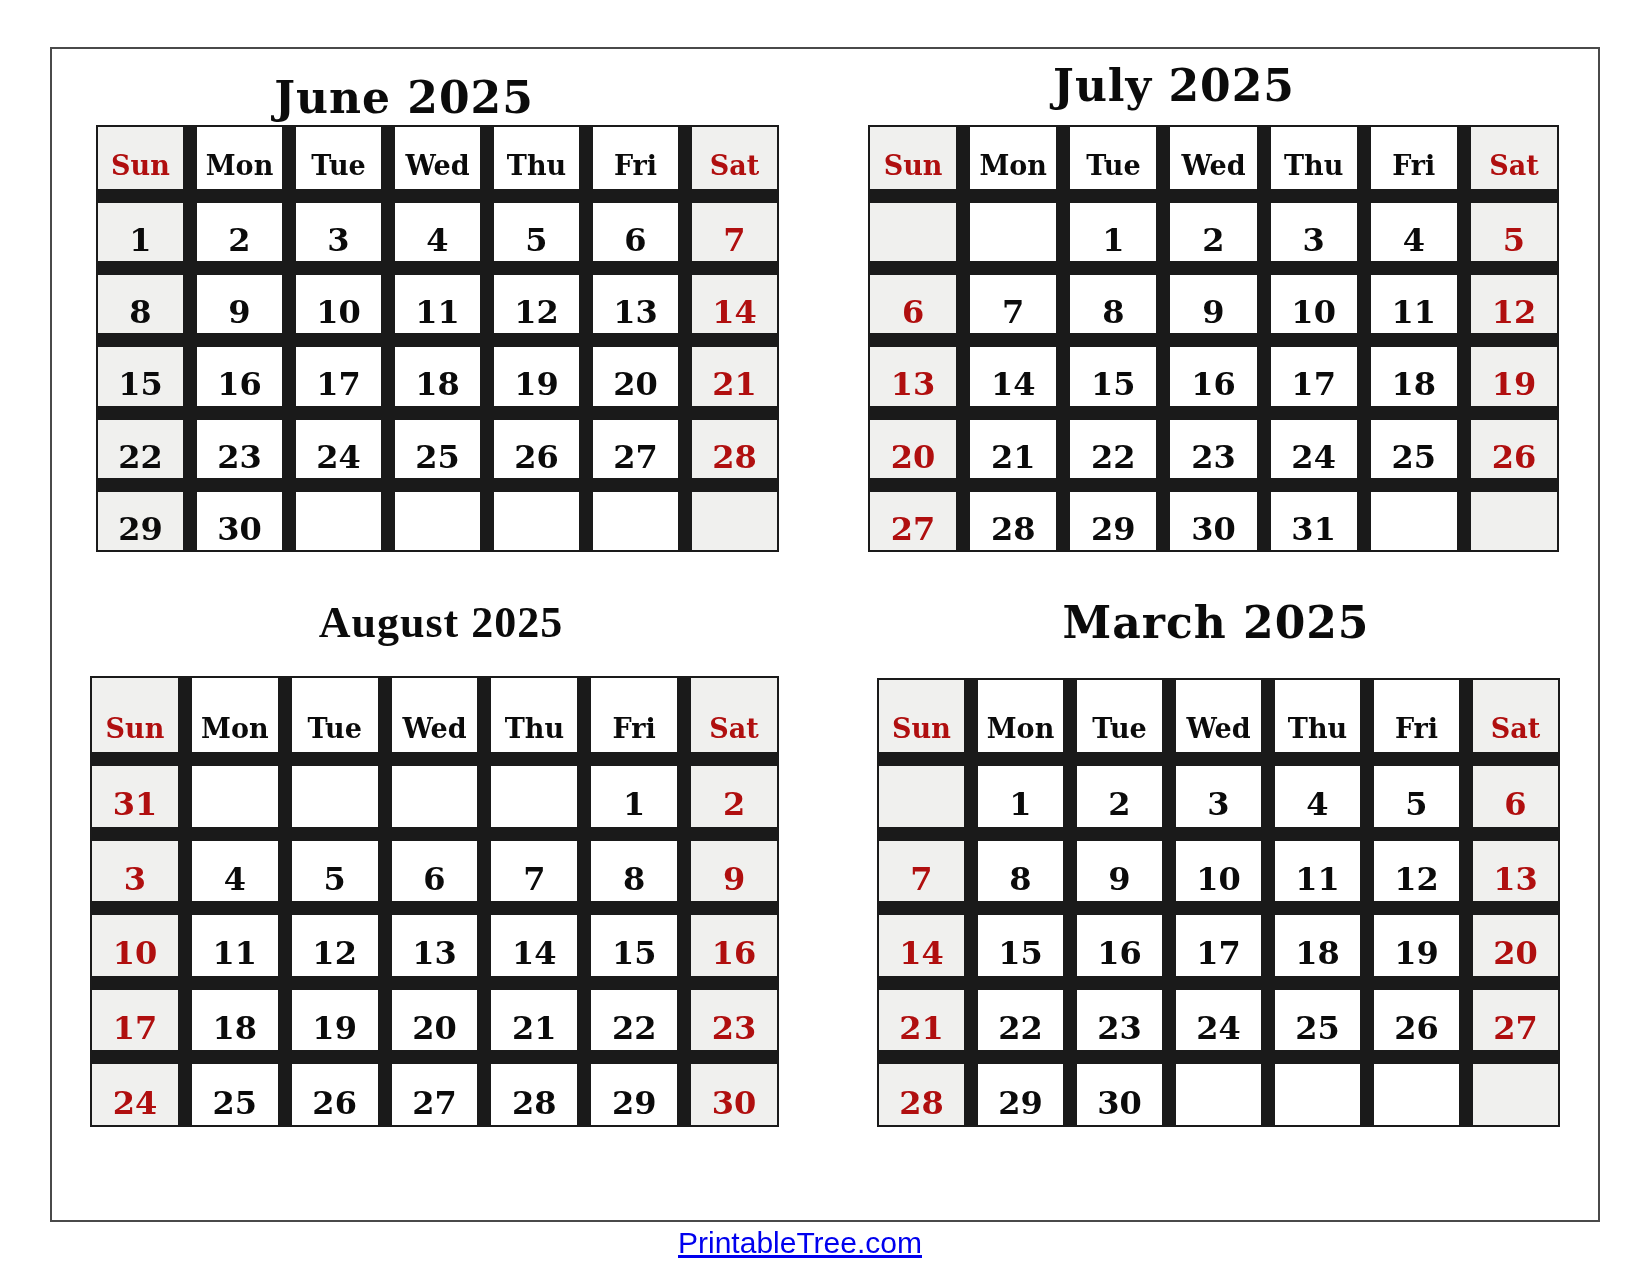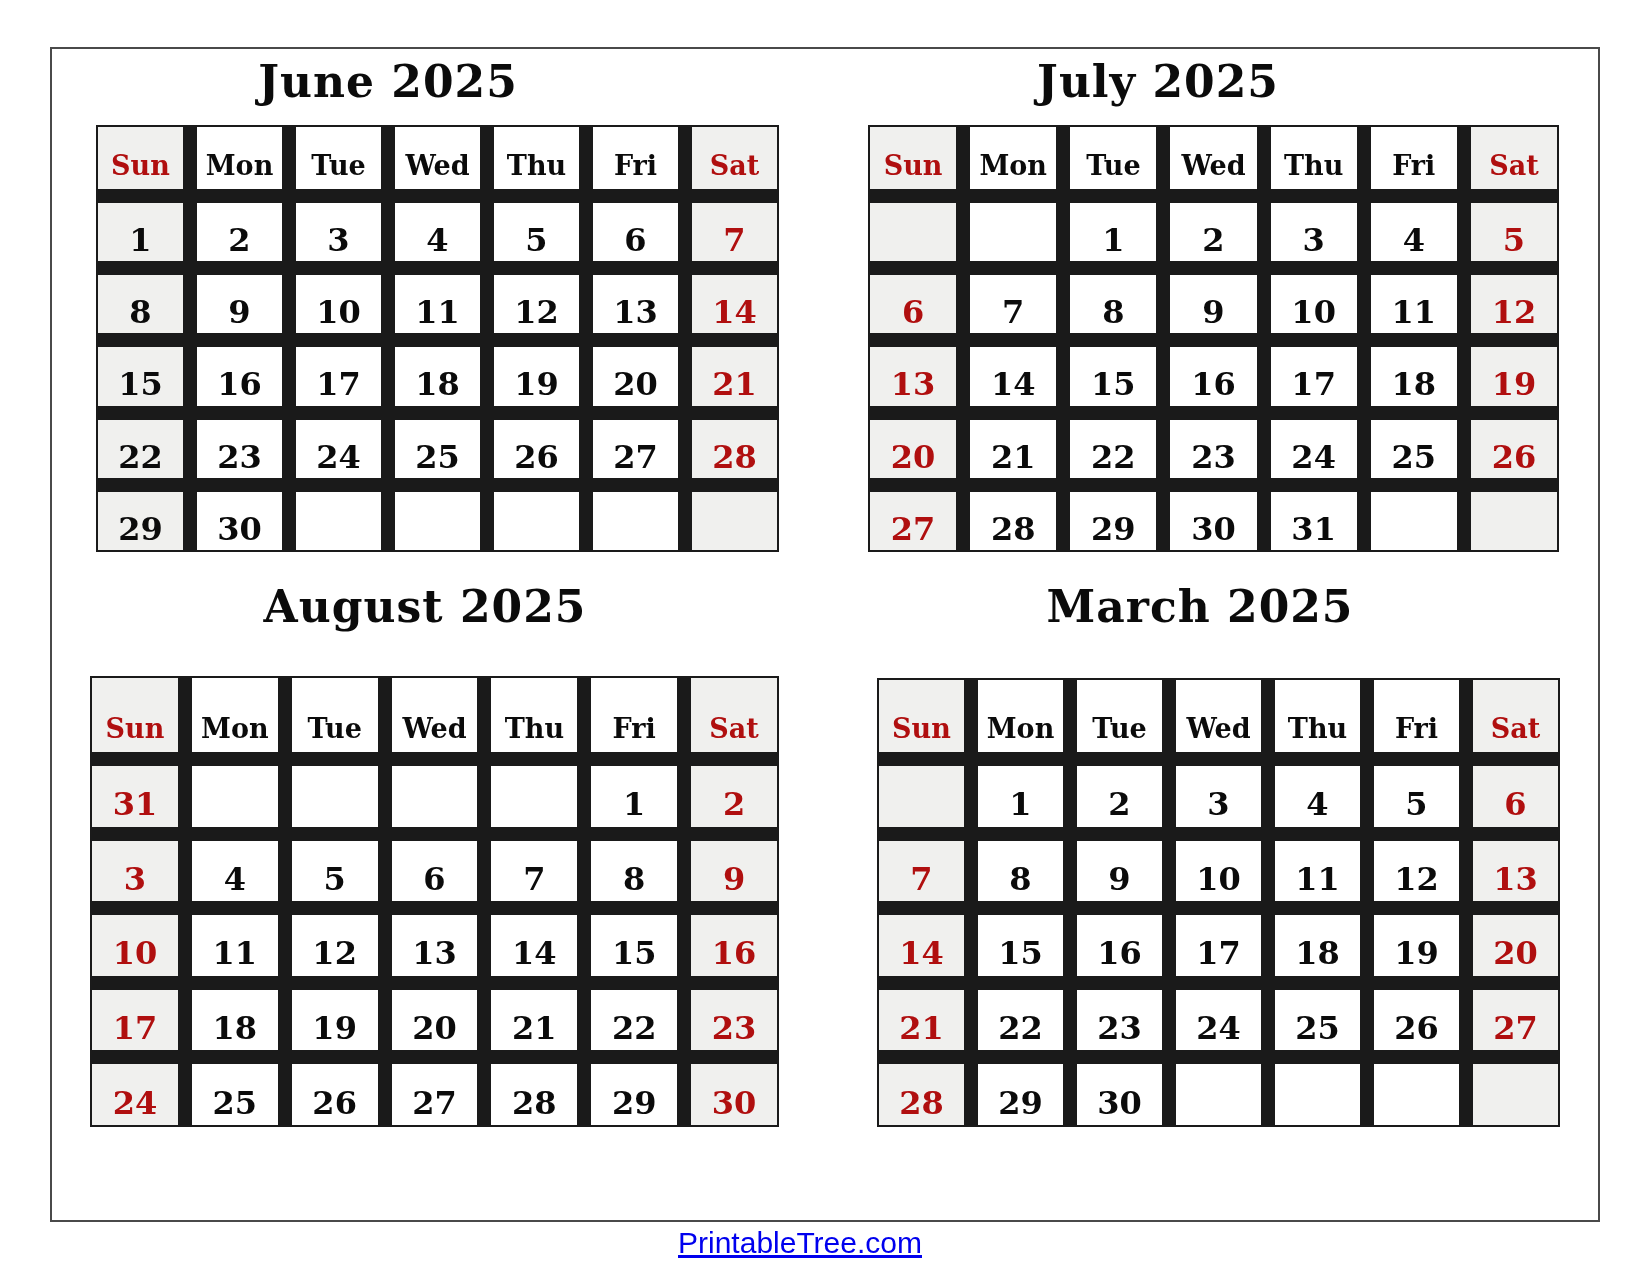--- a/index.html
+++ b/index.html
@@ -11,32 +11,32 @@
     overflow:hidden;
   }
   .sheet-border{
     position:absolute;
     left:50px;top:47px;
     width:1546px;height:1171px;
     border:2px solid var(--page-border,#4a4a4a);
   }
   .month-title{
     position:absolute;
-    margin:0;
+    margin:16px;
     transform:translateX(-50%);
     font-size:44px;
     font-weight:bold;
     letter-spacing:1px;
     color:#0b0b0b;
     white-space:nowrap;
     line-height:1;
   }
   .june .month-title{left:388px;top:60px;}
-  .july .month-title{left:1158px;top:60px;}
-  .august .month-title{left:425px;top:585px;}
+  .july .month-title{left:1158px;top:48px;}
+  .august .month-title{left:425px;top:585px;font-family:Liberation Serif, serif;}
   .september .month-title{left:1200px;top:585px;}
 
   .cal-table{
     position:absolute;
     display:grid;
     grid-template-columns:repeat(7,1fr);
     grid-template-rows:var(--header-h,62px) repeat(5,1fr);
     gap:14px;
     padding:2px;
     box-sizing:border-box;

